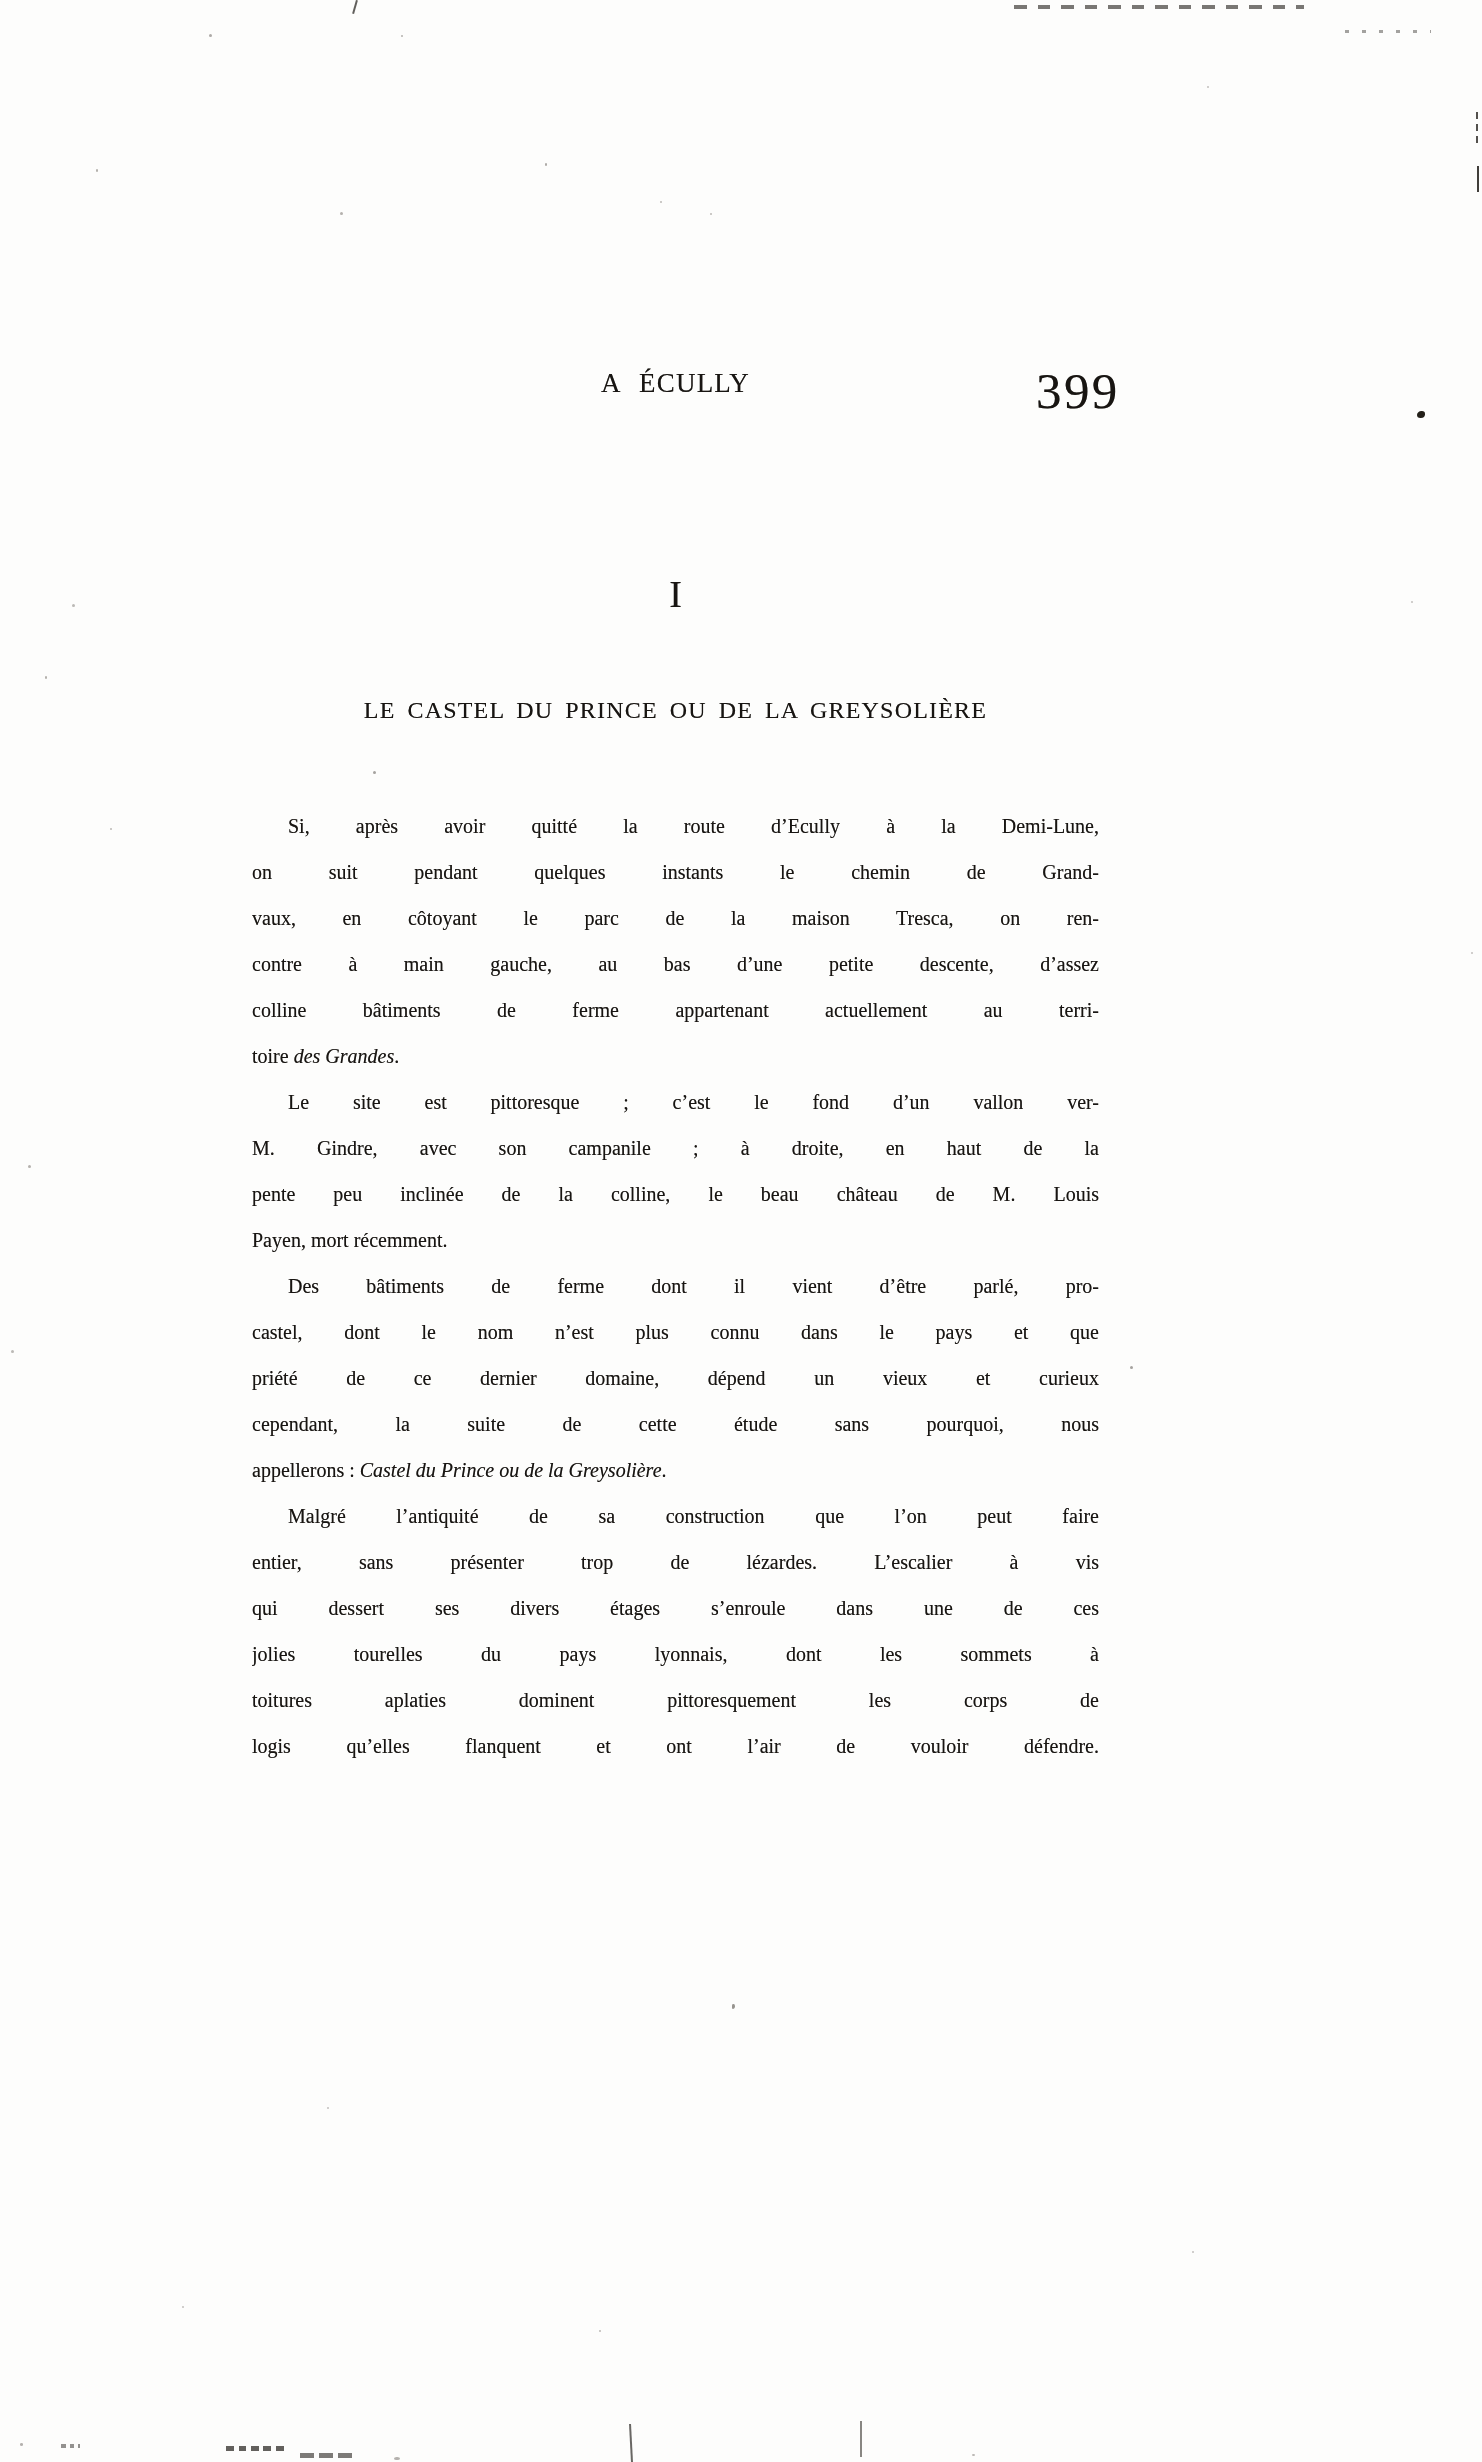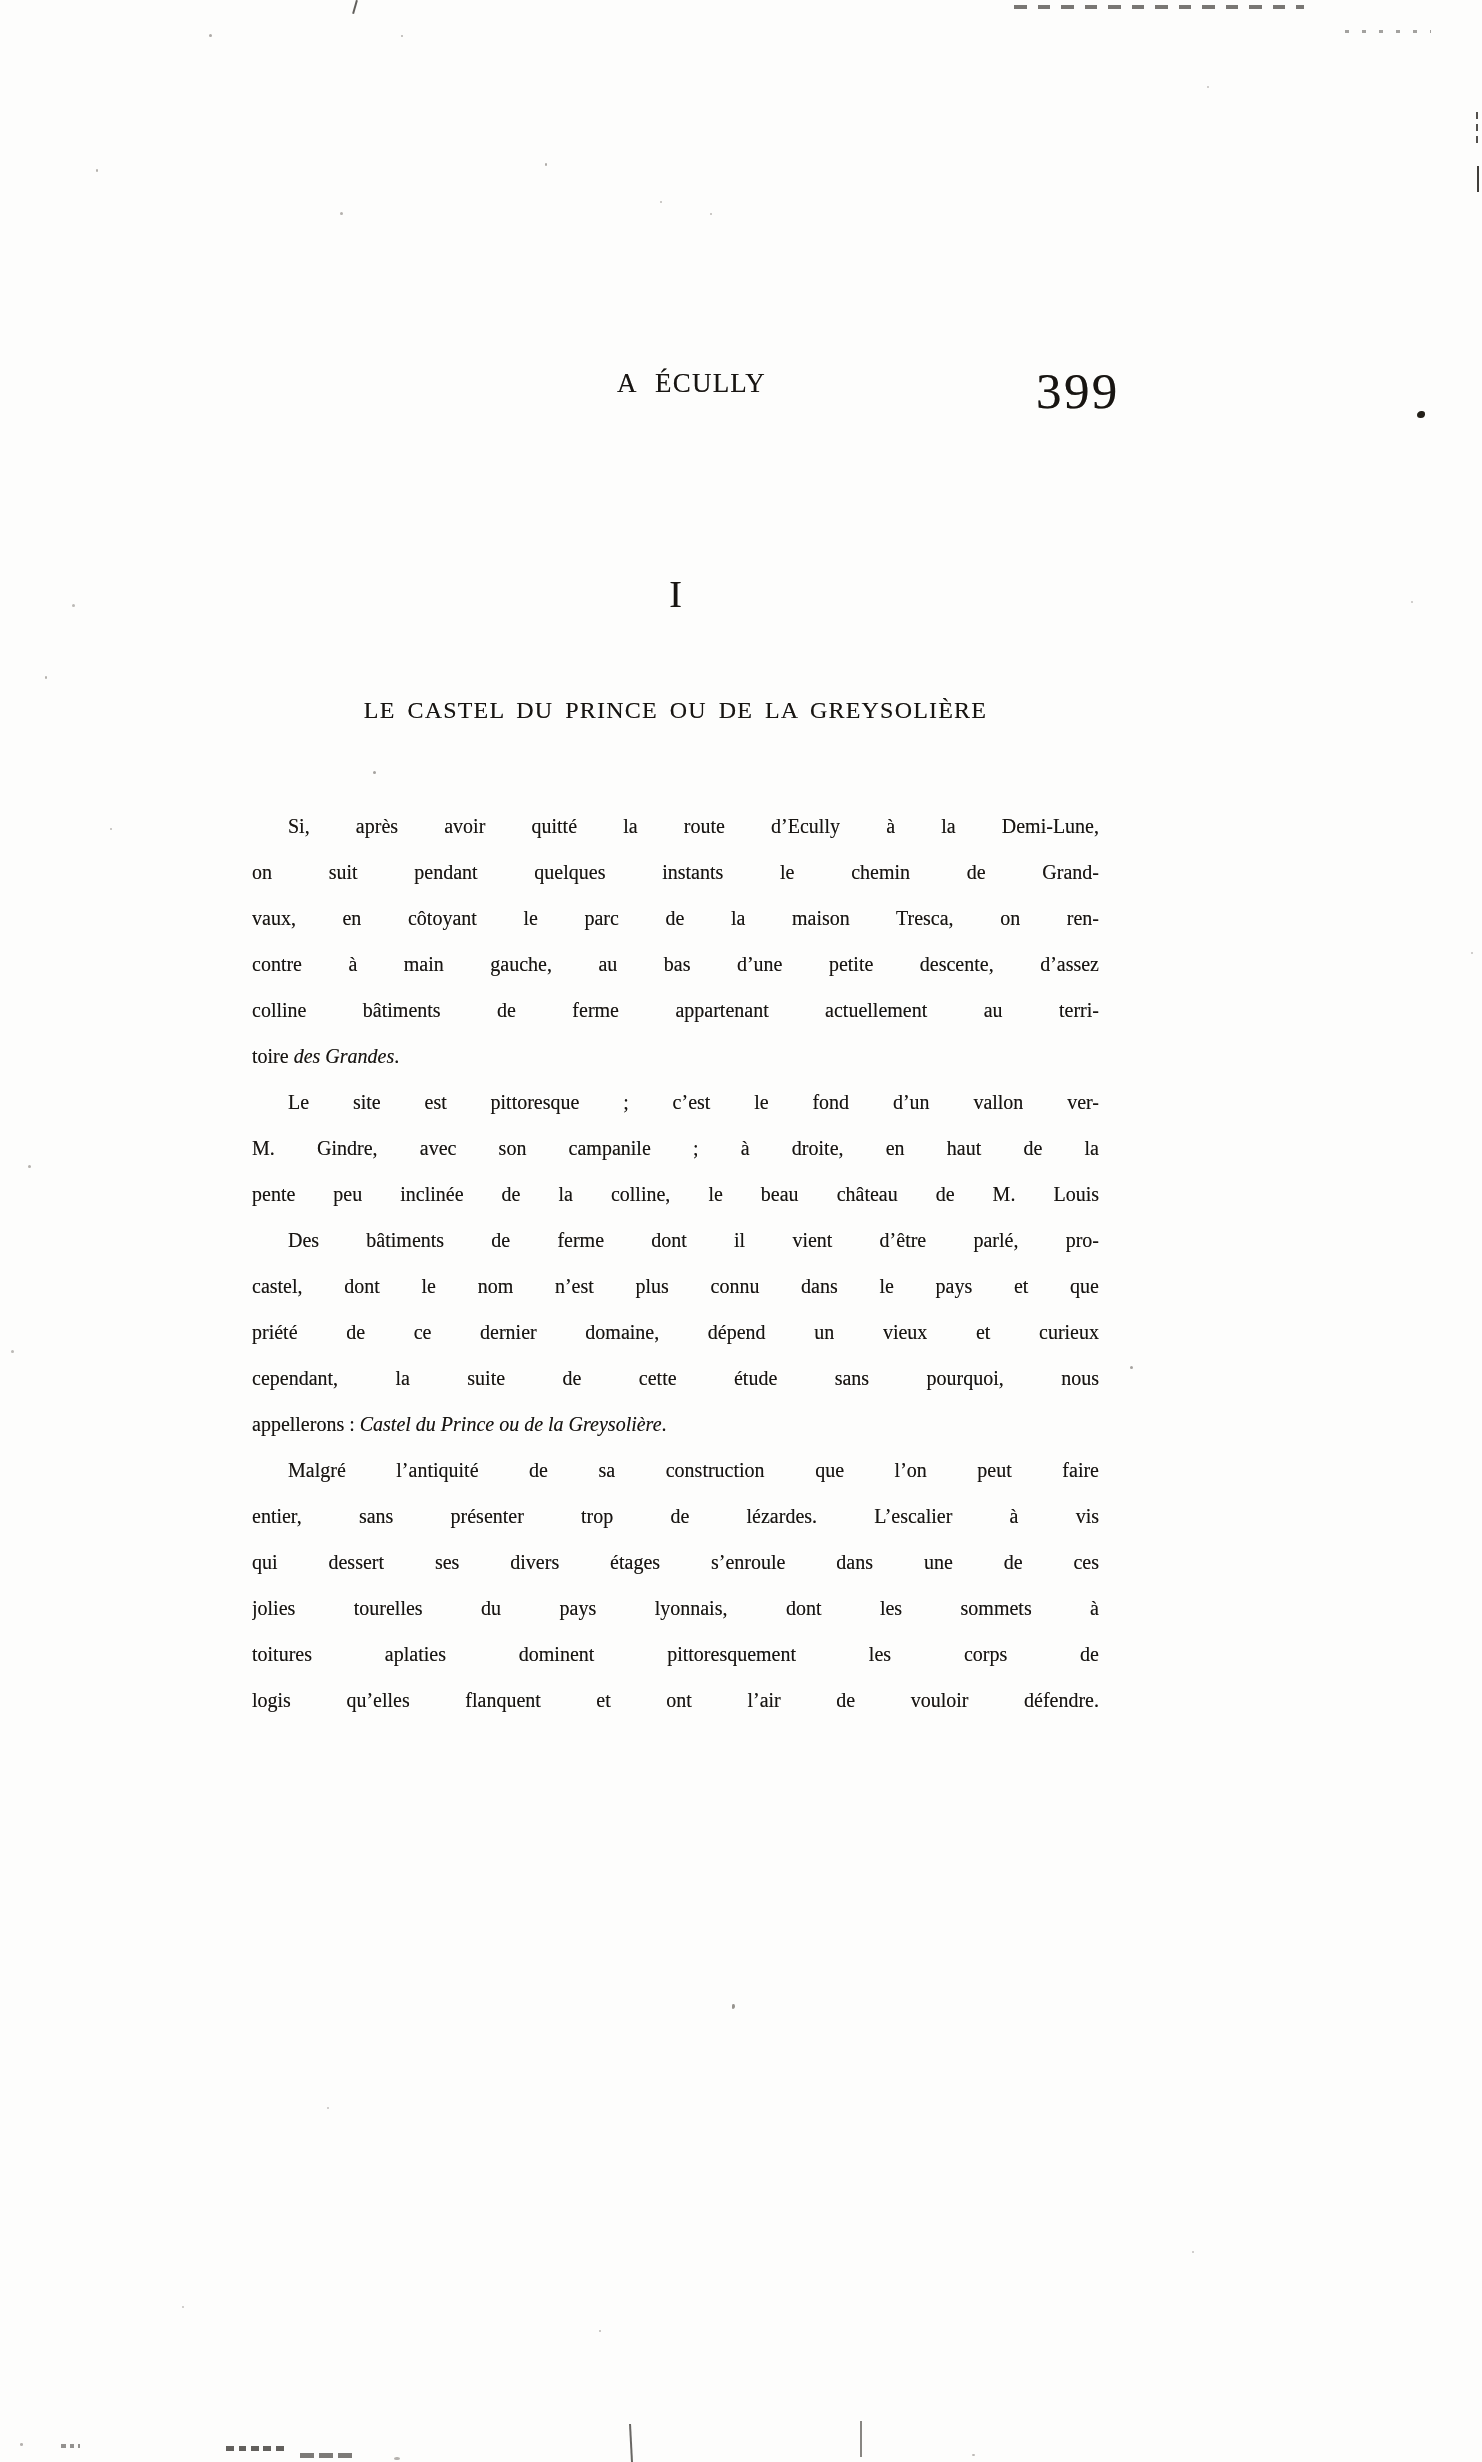--- a/index.html
+++ b/index.html
@@ -4,21 +4,21 @@
 <style>
   html,body { margin:0; padding:0; background:#e8e8e6; }
   .page {
     position:relative; width:1482px; height:2462px;
     background:#fdfdfc; overflow:hidden;
     font-family:"Liberation Serif","DejaVu Serif",serif;
     color:#181512;
     text-shadow:0 0 0.5px rgba(24,21,18,0.5);
   }
   .running-head {
-    position:absolute; left:268px; top:368px; width:847px;
+    position:absolute; left:252px; top:368px; width:847px;
     text-align:center; font-size:27px; line-height:30px;
     letter-spacing:1.2px; word-spacing:11px; white-space:nowrap;
   }
   .page-number {
     position:absolute; left:1036px; top:372px;
     font-size:51px; line-height:38px; letter-spacing:2.4px;
   }
   .section-number {
     position:absolute; left:252px; top:575px; width:847px;
     text-align:center; font-size:38px; line-height:39px;
@@ -56,20 +56,21 @@
         <div class="line justify"><span>on suit pendant quelques instants le chemin de Grand-</span></div>
         <div class="line justify"><span>vaux, en côtoyant le parc de la maison Tresca, on ren-</span></div>
         <div class="line justify"><span>contre à main gauche, au bas d’une petite descente, d’assez</span></div>
         <div class="line justify"><span>colline bâtiments de ferme appartenant actuellement au terri-</span></div>
         <div class="line"><span>toire </span><span class="italic">des Grandes</span><span>.</span></div>
       </div>
       <div class="paragraph">
         <div class="line indent justify"><span>Le site est pittoresque ; c’est le fond d’un vallon ver-</span></div>
         <div class="line justify"><span>M. Gindre, avec son campanile ; à droite, en haut de la</span></div>
         <div class="line justify"><span>pente peu inclinée de la colline, le beau château de M. Louis</span></div>
+        <div class="line"><span>Payen, mort récemment.</span></div>
       </div>
       <div class="paragraph">
         <div class="line indent justify"><span>Des bâtiments de ferme dont il vient d’être parlé, pro-</span></div>
         <div class="line justify"><span>castel, dont le nom n’est plus connu dans le pays et que</span></div>
         <div class="line justify"><span>priété de ce dernier domaine, dépend un vieux et curieux</span></div>
         <div class="line justify"><span>cependant, la suite de cette étude sans pourquoi, nous</span></div>
         <div class="line"><span>appellerons : </span><span class="italic">Castel du Prince ou de la Greysolière</span><span>.</span></div>
       </div>
       <div class="paragraph">
         <div class="line indent justify"><span>Malgré l’antiquité de sa construction que l’on peut faire</span></div>

